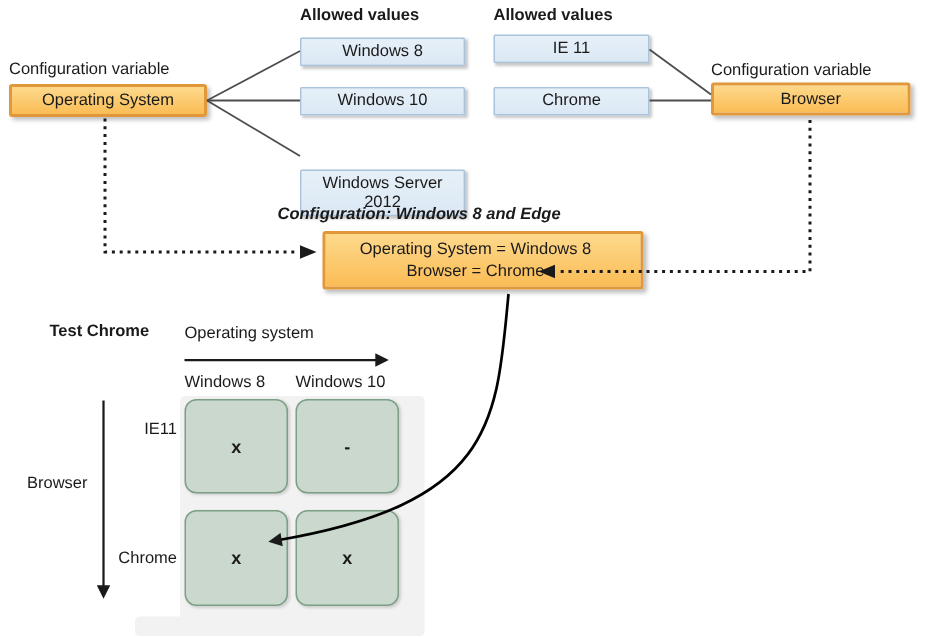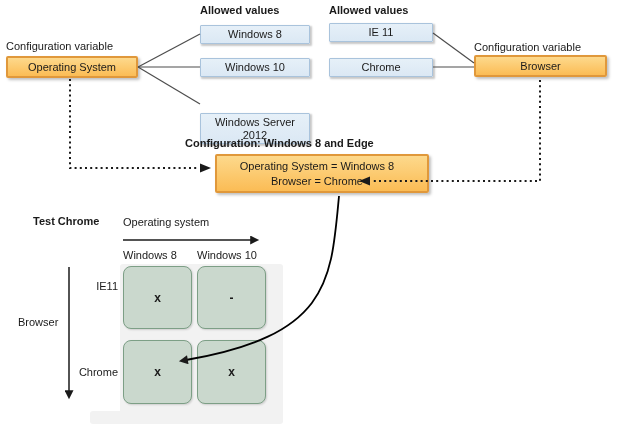--- a/index.html
+++ b/index.html
@@ -96,21 +96,21 @@
   <div class="abs val-box" style="left:200px;top:58px;width:110px;height:19px;">Windows 10</div>
   <div class="abs val-box" style="left:200px;top:89px;width:110px;height:31px;padding:0 4px;margin-top:24px;">Windows Server 2012</div>
 
   <div class="abs lbl bold center" style="left:329px;top:4px;width:104px;">Allowed values</div>
   <div class="abs val-box" style="left:329px;top:23px;width:104px;height:19px;">IE 11</div>
   <div class="abs val-box" style="left:329px;top:58px;width:104px;height:19px;">Chrome</div>
 
   <div class="abs lbl center" style="left:474px;top:41px;width:133px;">Configuration variable</div>
   <div class="abs var-box" style="left:474px;top:55px;width:133px;height:22px;">Browser</div>
 
-  <div class="abs lbl bold center" style="left:185px;top:137px;width:250px;">Configuration: Windows 8 and Edge</div>
+  <div class="abs lbl bold center" style="left:185px;top:137px;width:250px;font-style:italic;">Configuration: Windows 8 and Edge</div>
   <div class="abs config-box" style="left:215px;top:154px;width:214px;height:39px;">
     <div>Operating System = Windows 8</div>
     <div>Browser = Chrome</div>
   </div>
 
   <div class="abs lbl bold" style="left:33px;top:215px;">Test Chrome</div>
   <div class="abs lbl center" style="left:123px;top:216px;width:135px;">Operating system</div>
   <div class="abs lbl" style="left:18px;top:316px;">Browser</div>
 
   <div class="abs lbl center" style="left:123px;top:249px;width:69px;">Windows 8</div>

